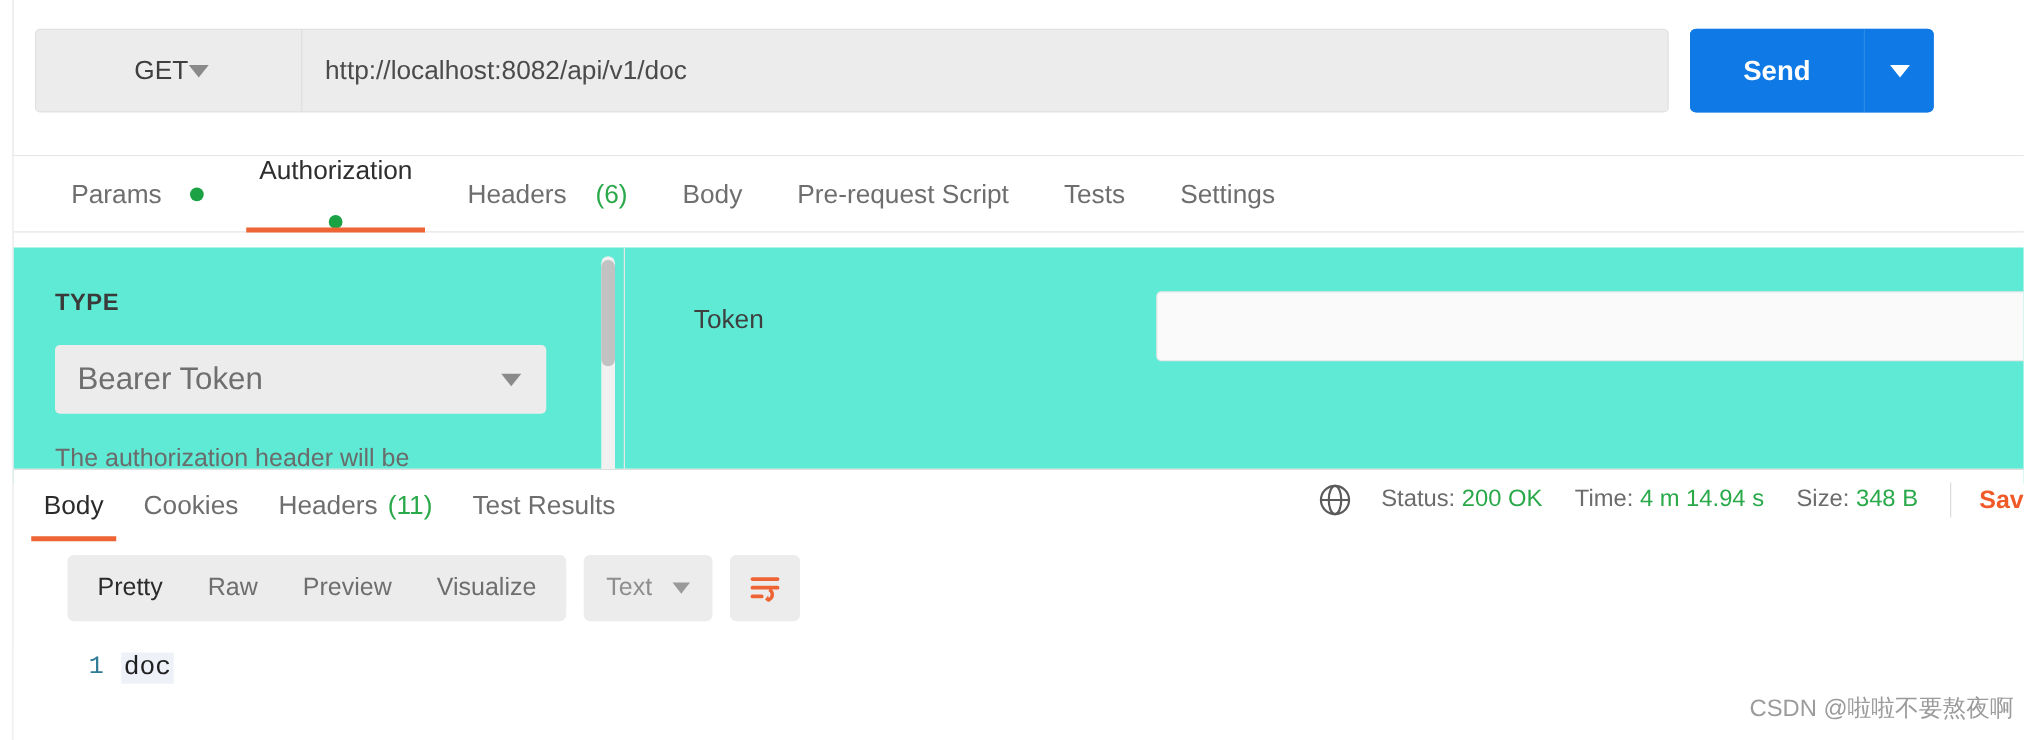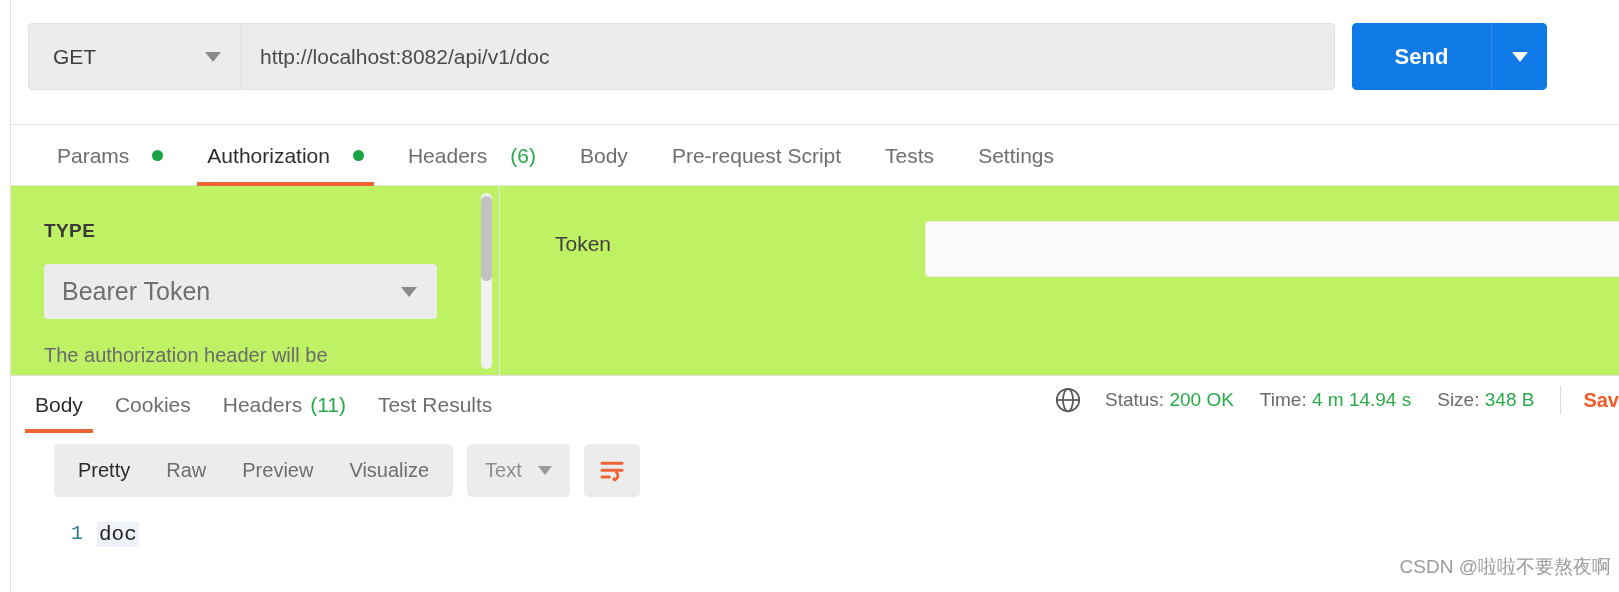--- a/index.html
+++ b/index.html
@@ -55,21 +55,21 @@
     background: #ececec;
     border: 1px solid #e0e0e0;
     border-radius: 4px;
     box-sizing: border-box;
     overflow: hidden;
   }
   .method-select {
     width: 213px;
     display: flex;
     align-items: center;
-    justify-content: space-between;
+    justify-content: center;
     padding: 0 20px 0 24px;
     box-sizing: border-box;
     background: #ececec;
     border-right: 1px solid #dcdcdc;
     cursor: pointer;
   }
   .method-label {
     font-size: 21px;
     color: #3f3f3f;
   }
@@ -148,20 +148,21 @@
     align-items: center;
     gap: 23px;
     padding: 0 22px;
     font-size: 21px;
     color: #6e6e6e;
     cursor: pointer;
     white-space: nowrap;
   }
   .req-tab.active {
     color: #2e2e2e;
+    flex-direction: column;
   }
   .req-tab.active::after {
     content: "";
     position: absolute;
     left: 12px;
     right: 12px;
     bottom: 0;
     height: 4px;
     background: #ef6434;
   }
@@ -174,25 +175,25 @@
   }
   .count-green {
     color: #2aa94a;
     font-size: 21px;
   }
 
   
   .auth-panel {
     position: absolute;
     left: 0;
-    top: 186px;
+    top: 198px;
     width: 100%;
     height: 189px;
     display: flex;
-    background: #bef264;
+    background: #5eead4;
     overflow: hidden;
   }
   .auth-left {
     position: relative;
     width: 489px;
     flex: 0 0 489px;
     border-right: 1px solid #e6e6e6;
     box-sizing: border-box;
     padding: 34px 0 0 33px;
   }

